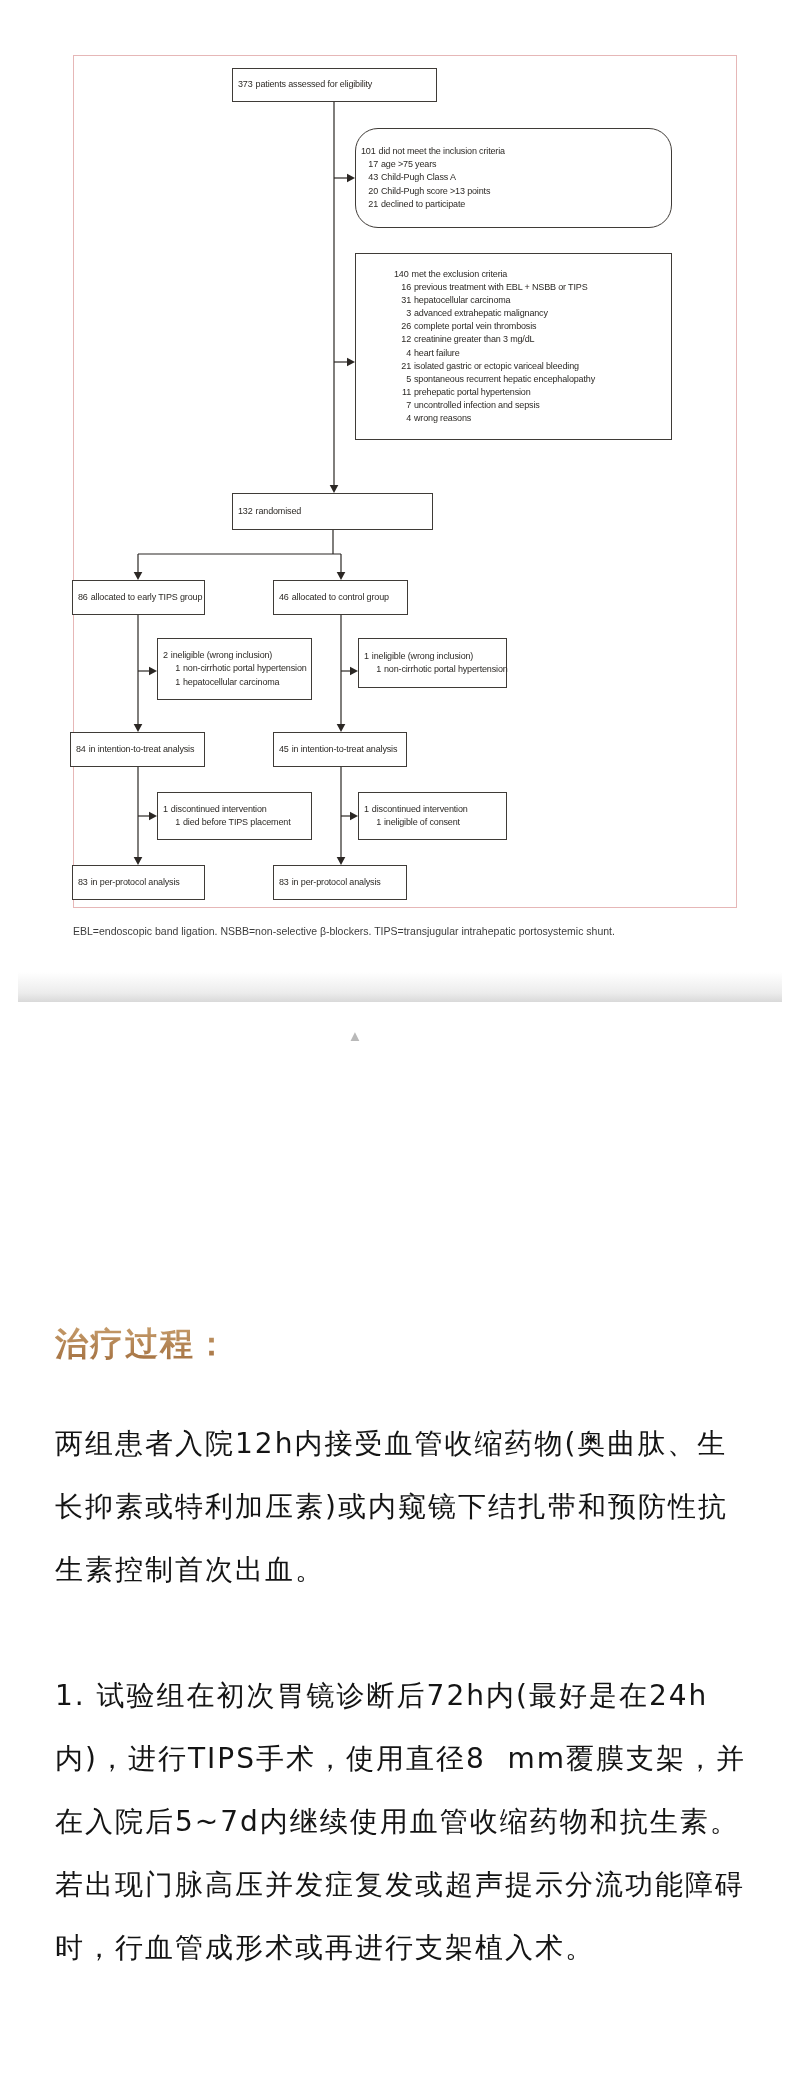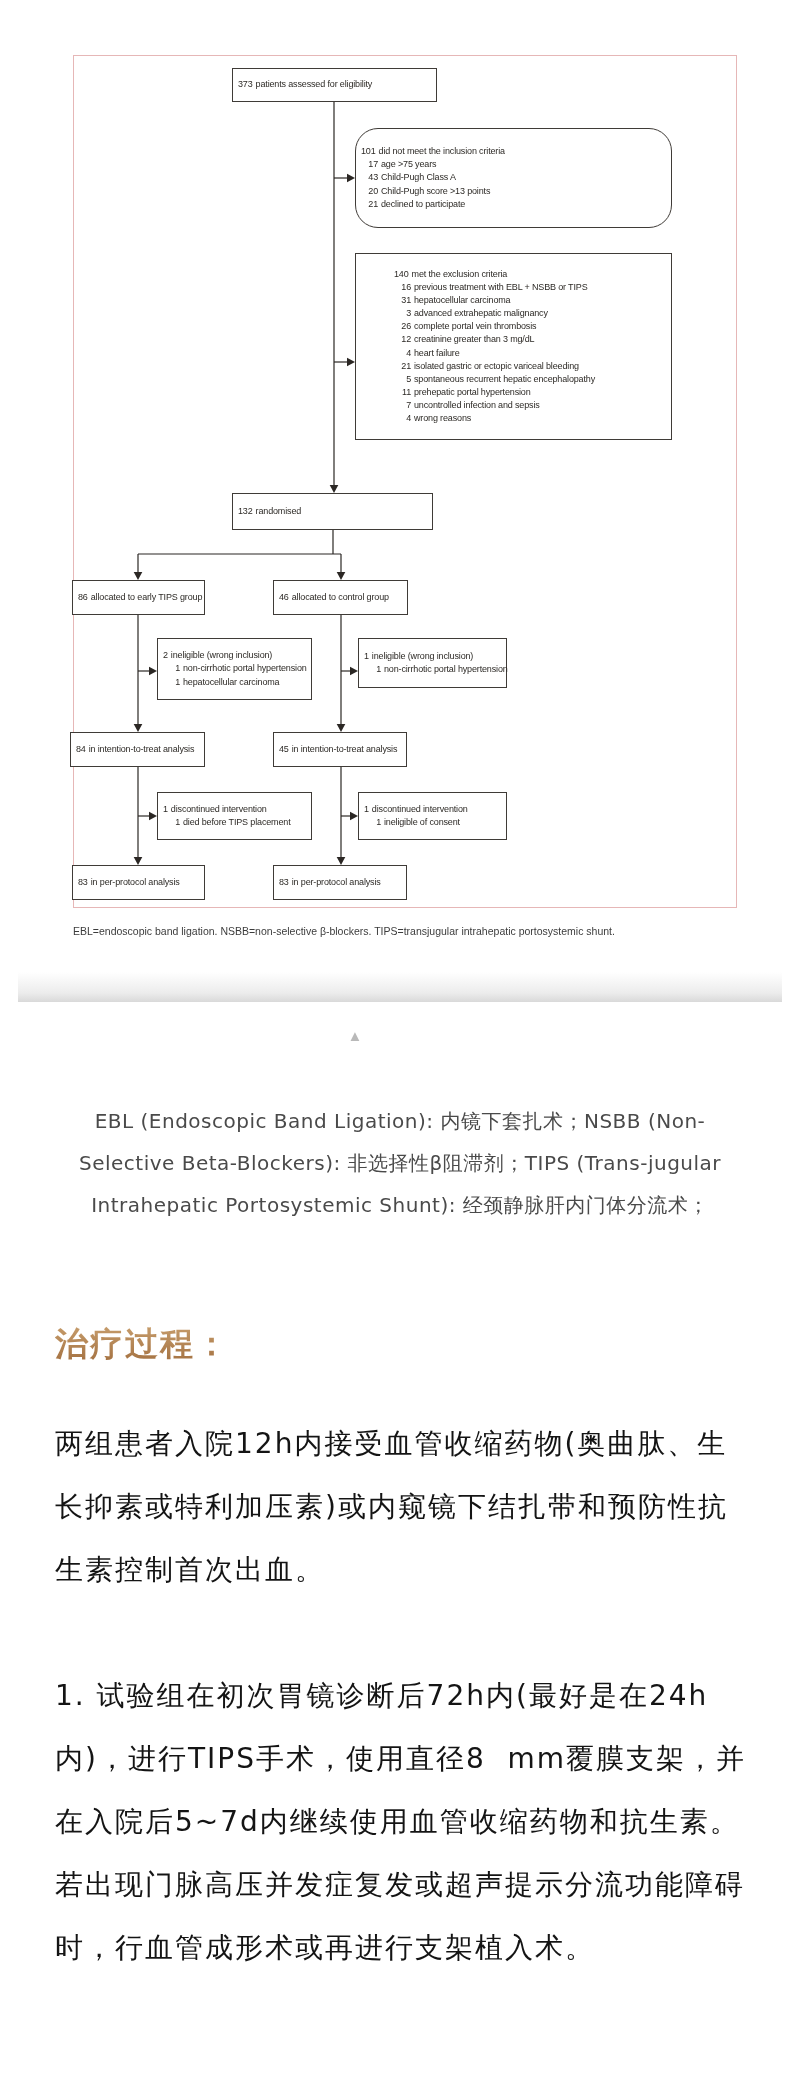--- a/index.html
+++ b/index.html
@@ -254,19 +254,18 @@
         </div>
       </div>
 
     <div class="fig-caption">
       <div class="cap-body">EBL=endoscopic band ligation. NSBB=non-selective β-blockers. TIPS=transjugular intrahepatic portosystemic shunt.</div>
     </div>
     <div class="img-bottom-fade"></div>
   </div>
 
   <div class="collapse-marker">▲</div>
-  <div class="figure-note-cn">EBL (Endoscopic Band Ligation): 内镜下套扎术；NSBB (Non-Selective Beta-Blockers): 非选择性β阻滞剂；TIPS (Trans-jugular Intrahepatic Portosystemic Shunt): 经颈静脉肝内门体分流术；</div>
 
   <h2 class="section-heading">治疗过程：</h2>
   <p class="body-para p1">两组患者入院12h内接受血管收缩药物(奥曲肽、生长抑素或特利加压素)或内窥镜下结扎带和预防性抗生素控制首次出血。</p>
   <p class="body-para p2">1. 试验组在初次胃镜诊断后72h内(最好是在24h内)，进行TIPS手术，使用直径8  mm覆膜支架，并在入院后5~7d内继续使用血管收缩药物和抗生素。若出现门脉高压并发症复发或超声提示分流功能障碍时，行血管成形术或再进行支架植入术。</p>
 
 </div>
 
 </body></html>

